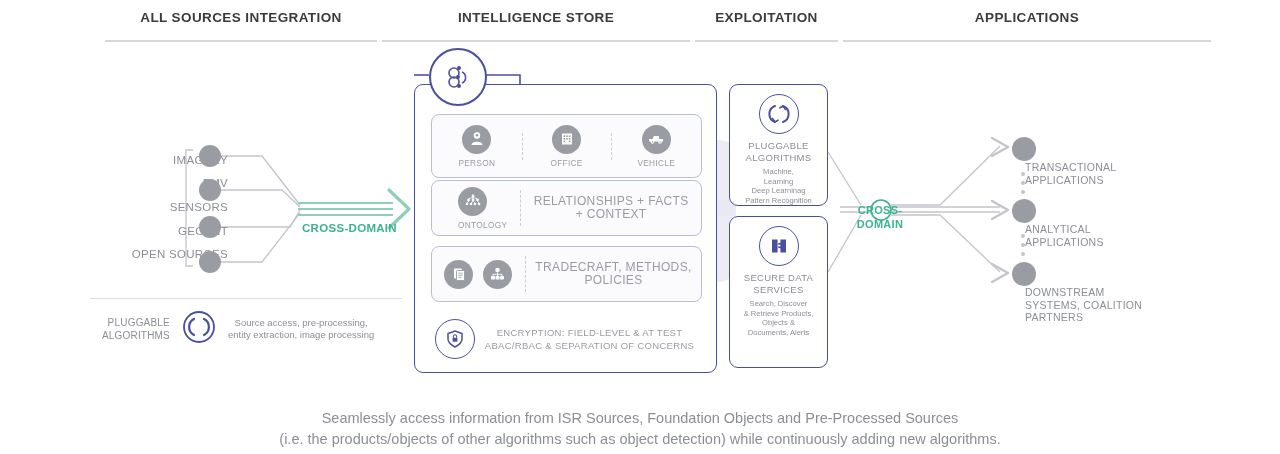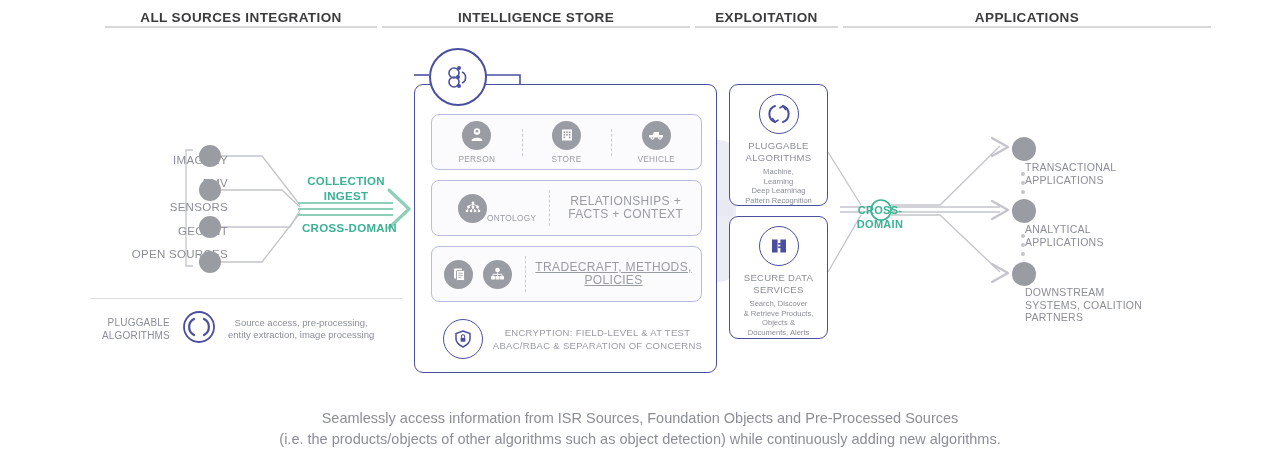--- a/index.html
+++ b/index.html
@@ -24,21 +24,21 @@
     position: absolute;
     top: 10px;
     text-align: center;
   }
   .phase-title {
     font-size: 13.5px;
     font-weight: bold;
     letter-spacing: .4px;
     color: #3b3b3d;
     white-space: nowrap;
-    padding-bottom: 1px;
+    padding-bottom: 15px;
   }
   .phase-rule {
     height: 2px;
     background: #d8d8da;
     width: 100%;
   }
   #phase-0 { left: 105px; width: 272px; }
   #phase-1 { left: 382px; width: 308px; }
   #phase-2 { left: 695px; width: 143px; }
   #phase-3 { left: 843px; width: 368px; }
@@ -141,21 +141,21 @@
   }
   .store-card {
     position: absolute;
     left: 16px;
     border: 1.2px solid #b9bddd;
     border-radius: 8px;
     background: #fbfbfe;
     box-sizing: border-box;
     width: 271px;
   }
-  #card-entities { top: 29px; height: 56px; }
+  #card-entities { top: 29px; height: 64px; }
   #card-ontology { top: 95px; height: 56px; }
   #card-tradecraft { top: 161px; height: 56px; }
 
   .entity-row {
     display: flex;
     height: 100%;
     align-items: center;
   }
   .entity-cell {
     flex: 1;
@@ -204,28 +204,28 @@
     text-align: center;
     font-size: 12px;
     line-height: 13px;
     letter-spacing: .35px;
     color: #9a9ca3;
     padding: 0 8px;
   }
   .stack-icons { display: flex; gap: 10px; align-items: center; }
   .ont-cell {
     display: flex;
-    flex-direction: row;
-    align-items: flex-end;
+    flex-direction: column;
+    align-items: flex-start;
     padding-left: 14px;
   }
 
   #card-encrypt {
     position: absolute;
-    left: 28px; top: 230px;
+    left: 20px; top: 230px;
     width: 265px; height: 48px;
     display: flex;
     align-items: center;
   }
   #encrypt-icon {
     width: 38px; height: 38px;
     border-radius: 50%;
     border: 1.6px solid #4b4fa0;
     display: flex;
     align-items: center;
@@ -248,21 +248,21 @@
     left: 729px;
     width: 99px;
     border: 1.6px solid #4b4fa0;
     border-radius: 9px;
     background: #ffffff;
     box-sizing: border-box;
     text-align: center;
     z-index: 3;
   }
   #exp-algorithms { top: 84px; height: 122px; }
-  #exp-secure { top: 216px; height: 123px; }
+  #exp-secure { top: 216px; height: 152px; }
   .exp-icon-wrap {
     display: flex;
     justify-content: center;
     margin-top: 9px;
   }
   .exp-icon {
     width: 38px; height: 38px;
     border-radius: 50%;
     border: 1.6px solid #4b4fa0;
     display: flex;
@@ -414,22 +414,20 @@
     <div class="src-label" style="top:37px;">FMV</div>
     <div class="src-label" style="top:61px;">SENSORS</div>
     <div class="src-label" style="top:85px;">GEO-INT</div>
     <div class="src-label" style="top:108px;">OPEN SOURCES</div>
   </div>
   <div class="src-dot" style="position:absolute;left:199px;top:145px;"></div>
   <div class="src-dot" style="position:absolute;left:199px;top:179px;"></div>
   <div class="src-dot" style="position:absolute;left:199px;top:216px;"></div>
   <div class="src-dot" style="position:absolute;left:199px;top:251px;"></div>
 
-  <div class="flow-label" id="lbl-collection" style="white-space:pre-line;">COLLECTION
-INGEST</div>
   <div class="flow-label" id="lbl-crossdomain-left">CROSS-DOMAIN</div>
 
   <div id="legend-rule"></div>
   <div id="legend">
     <div id="legend-title" style="white-space:pre-line;">PLUGGABLE
 ALGORITHMS</div>
     <div id="legend-icon">
       <svg width="34" height="34" viewBox="0 0 34 34">
         <circle cx="17" cy="17" r="15" fill="none" stroke="#4b4fa0" stroke-width="1.8"></circle>
         <path d="M12 9 A9 9 0 0 0 12 25" fill="none" stroke="#4b4fa0" stroke-width="2.2" stroke-linecap="round"></path>
@@ -474,21 +472,21 @@
                   <rect x="8.2" y="5.4" width="1.6" height="1.6"></rect>
                   <rect x="10.8" y="5.4" width="1.6" height="1.6"></rect>
                 <rect x="5.6" y="8" width="1.6" height="1.6"></rect>
                   <rect x="8.2" y="8" width="1.6" height="1.6"></rect>
                   <rect x="10.8" y="8" width="1.6" height="1.6"></rect>
                 <rect x="5.6" y="10.6" width="1.6" height="1.6"></rect>
                   <rect x="10.8" y="10.6" width="1.6" height="1.6"></rect>
               </g>
             </svg>
           </div>
-          <div class="entity-name">STORE</div>
+          <div class="entity-name">OFFICE</div>
         </div>
         <div class="entity-cell">
           <div class="gcircle">
             <svg width="20" height="20" viewBox="0 0 20 20">
               <path d="M3 12.5 L3 10 L6.5 10 L8 7 L13 7 L13 10 L17 10 L17 12.5 Z" fill="#ffffff"></path>
               <circle cx="6.5" cy="13" r="1.8" fill="#ffffff"></circle>
               <circle cx="14" cy="13" r="1.8" fill="#ffffff"></circle>
               <circle cx="6.5" cy="13" r="0.7" fill="#9a9ca3"></circle>
               <circle cx="14" cy="13" r="0.7" fill="#9a9ca3"></circle>
             </svg>
@@ -561,21 +559,21 @@
                     <path d="M5 9.3 L14 9.3"></path>
                   <path d="M5 9.3 L5 11"></path>
                     <path d="M9.5 9.3 L9.5 11"></path>
                     <path d="M14 9.3 L14 11"></path>
                 </g>
               </svg>
             </div>
           </div>
         </div>
         <div class="split-divider"></div>
-        <div class="split-right" style="white-space:pre-line;text-decoration:underline;">TRADECRAFT, METHODS,
+        <div class="split-right" style="white-space:pre-line;">TRADECRAFT, METHODS,
 POLICIES</div>
       </div>
     </div>
 
     <div id="card-encrypt">
       <div id="encrypt-icon">
         <svg width="22" height="22" viewBox="0 0 22 22">
           <path d="M11 3 L18 5.6 L18 11 C18 15.4 11 19 11 19 C11 19 4 15.4 4 11 L4 5.6 Z" fill="none" stroke="#4b4fa0" stroke-width="1.5"></path>
           <rect x="8.6" y="9.8" width="4.8" height="4" rx="0.7" fill="#4b4fa0"></rect>
           <path d="M9.4 9.8 L9.4 8.4 A1.6 1.6 0 0 1 12.6 8.4 L12.6 9.8" fill="none" stroke="#4b4fa0" stroke-width="1.1"></path>

